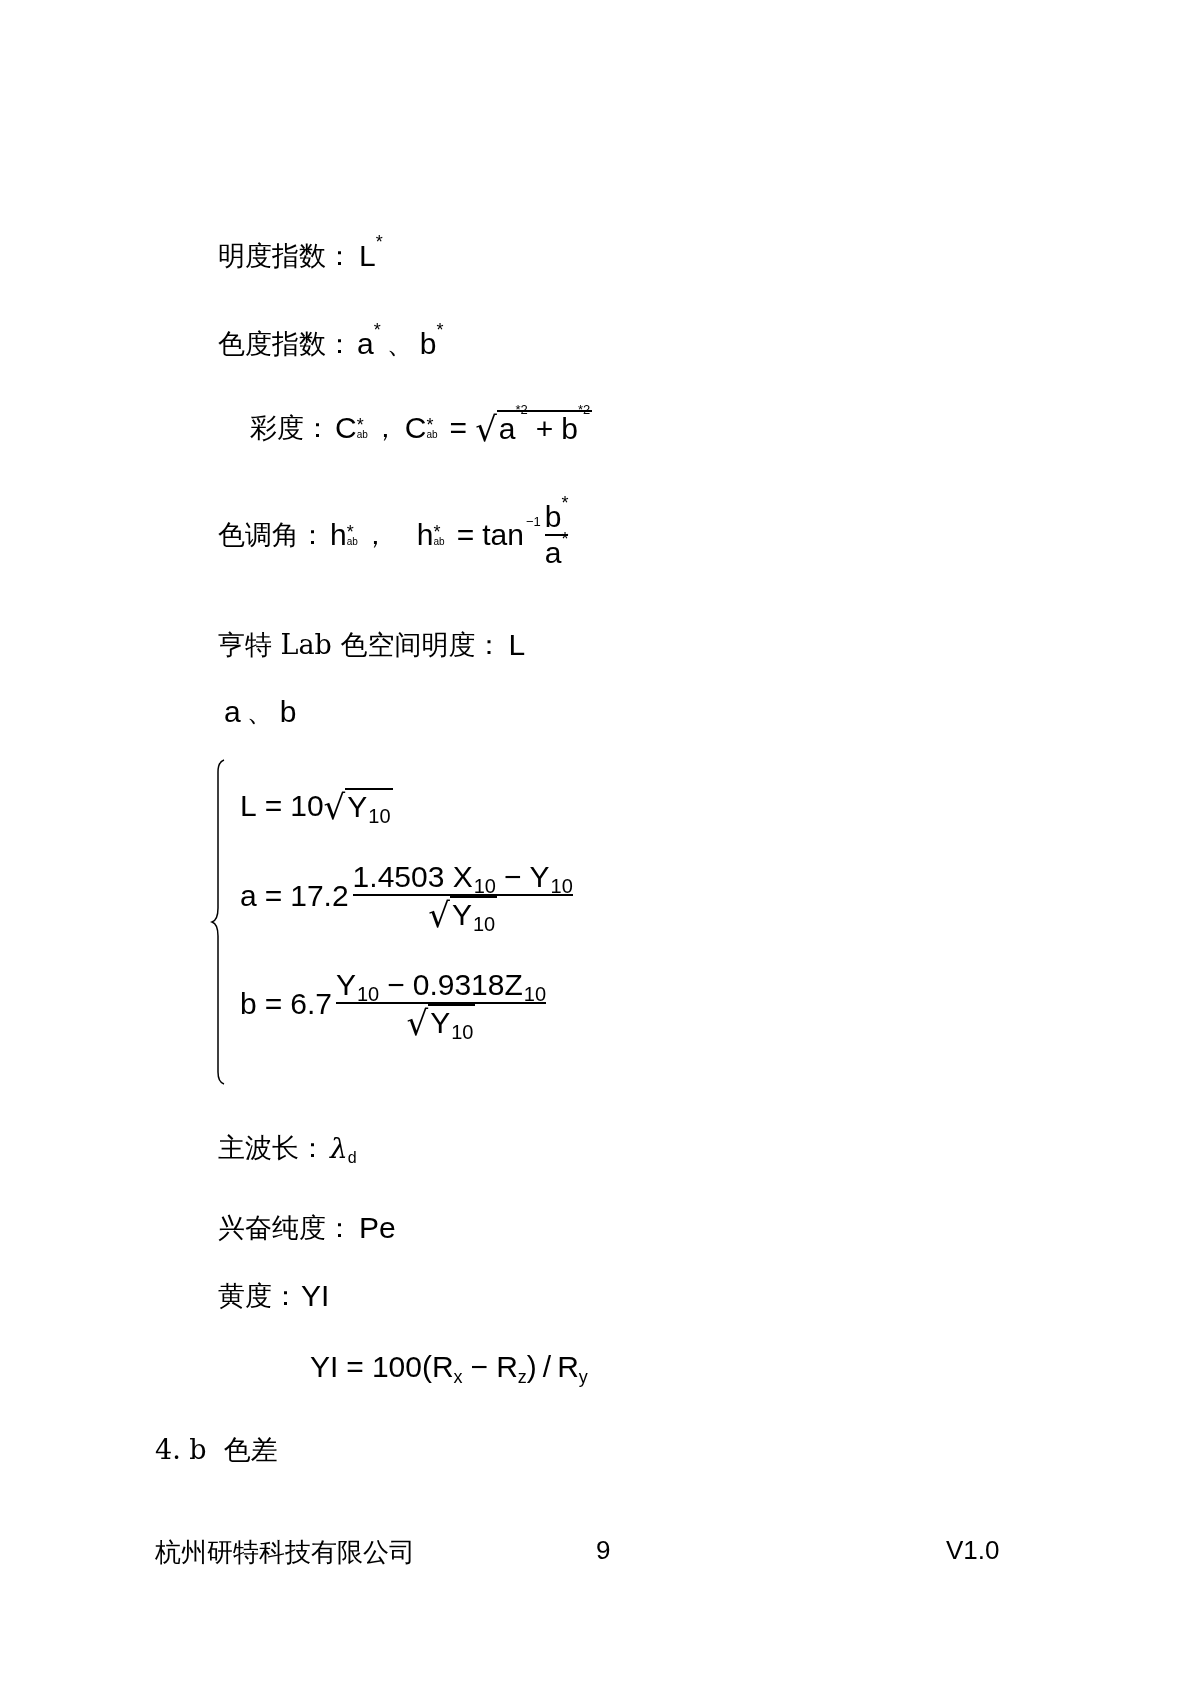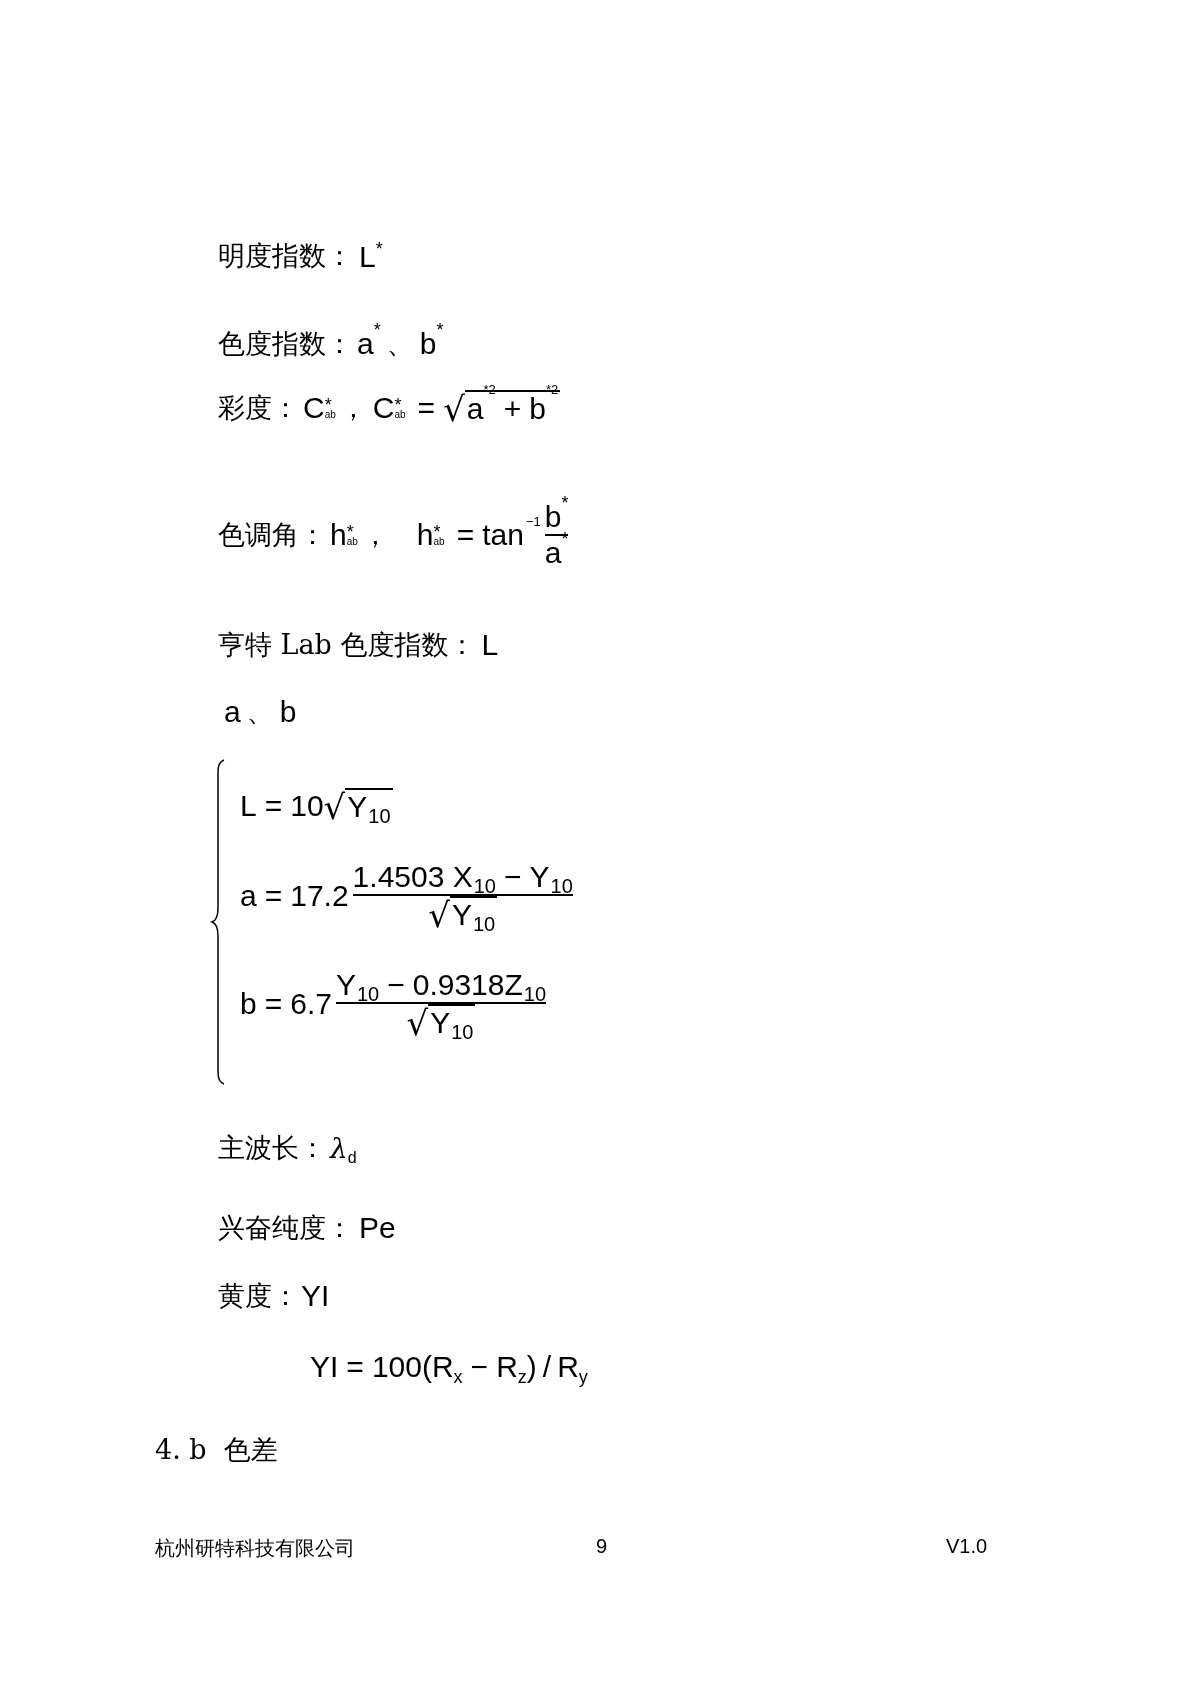--- a/index.html
+++ b/index.html
@@ -19,41 +19,41 @@
   .sqrt .rad { font-family:"DejaVu Sans", sans-serif; font-size:34px; line-height:1; }
   .sqrt .body { border-top:2px solid #000; padding:0 2px 0 2px; display:inline-flex; align-items:center; }
   .frac { display:inline-flex; flex-direction:column; align-items:center; vertical-align:middle; margin:0 4px; }
   .frac .num, .frac .den { display:flex; align-items:center; justify-content:center; }
   .frac .bar { height:2px; background:#000; width:100%; }
   .brace-block { position:absolute; left:210px; top:758px; width:400px; height:328px; }
   .brace { position:absolute; left:0; top:0; width:20px; height:328px; }
   .eq { position:absolute; left:30px; font-family:"Liberation Sans", sans-serif; font-size:30px; display:flex; align-items:center; white-space:nowrap; }
   .eq .s { font-size:20px; position:relative; top:9px; margin-left:1px; }
   .op { margin:0 8px; }
-  .footer { position:absolute; top:1535px; font-size:20px; white-space:nowrap; }
+  .footer { position:absolute; top:1535px; font-size:26px; white-space:nowrap; }
 </style>
 </head>
 <body>
 
-<div class="line" style="top:238px;align-items:flex-end;">
+<div class="line" style="top:238px;">
   <span class="cjk">明度指数：</span>
   <span class="m" style="margin-left:6px;">L</span>
     <span class="sup">*</span>
 </div>
 
 <div class="line" style="top:326px;">
   <span class="cjk">色度指数：</span>
   <span class="m" style="margin-left:4px;">a</span>
     <span class="sup">*</span>
   <span class="cjk" style="margin:0 6px;">、</span>
   <span class="m">b</span>
     <span class="sup">*</span>
 </div>
 
-<div class="line" style="top:390px;">
+<div class="line" style="top:410px;margin-left:32px;">
   <span class="cjk">彩度：</span>
   <span class="m" style="margin-left:4px;">C</span>
   <span class="stack">
       <span class="t">*</span>
       <span class="b">ab</span>
     </span>
   <span class="cjk">，</span>
   <span class="m" style="margin-left:6px;">C</span>
   <span class="stack">
       <span class="t">*</span>
@@ -95,21 +95,21 @@
       </span>
     <span class="bar"></span>
     <span class="den">
         <span class="m">a</span>
         <span class="sup">*</span>
       </span>
   </span>
 </div>
 
 <div class="line" style="top:627px;">
-  <span class="cjk">亨特 Lab 色度指数：</span>
+  <span class="cjk">亨特 Lab 色空间明度：</span>
   <span class="m" style="margin-left:6px;">L</span>
 </div>
 
 <div class="line" style="top:694px;">
   <span class="m" style="margin-left:6px;">a</span>
   <span class="cjk" style="margin:0 6px;">、</span>
   <span class="m">b</span>
 </div>
 
 <div class="brace-block">

